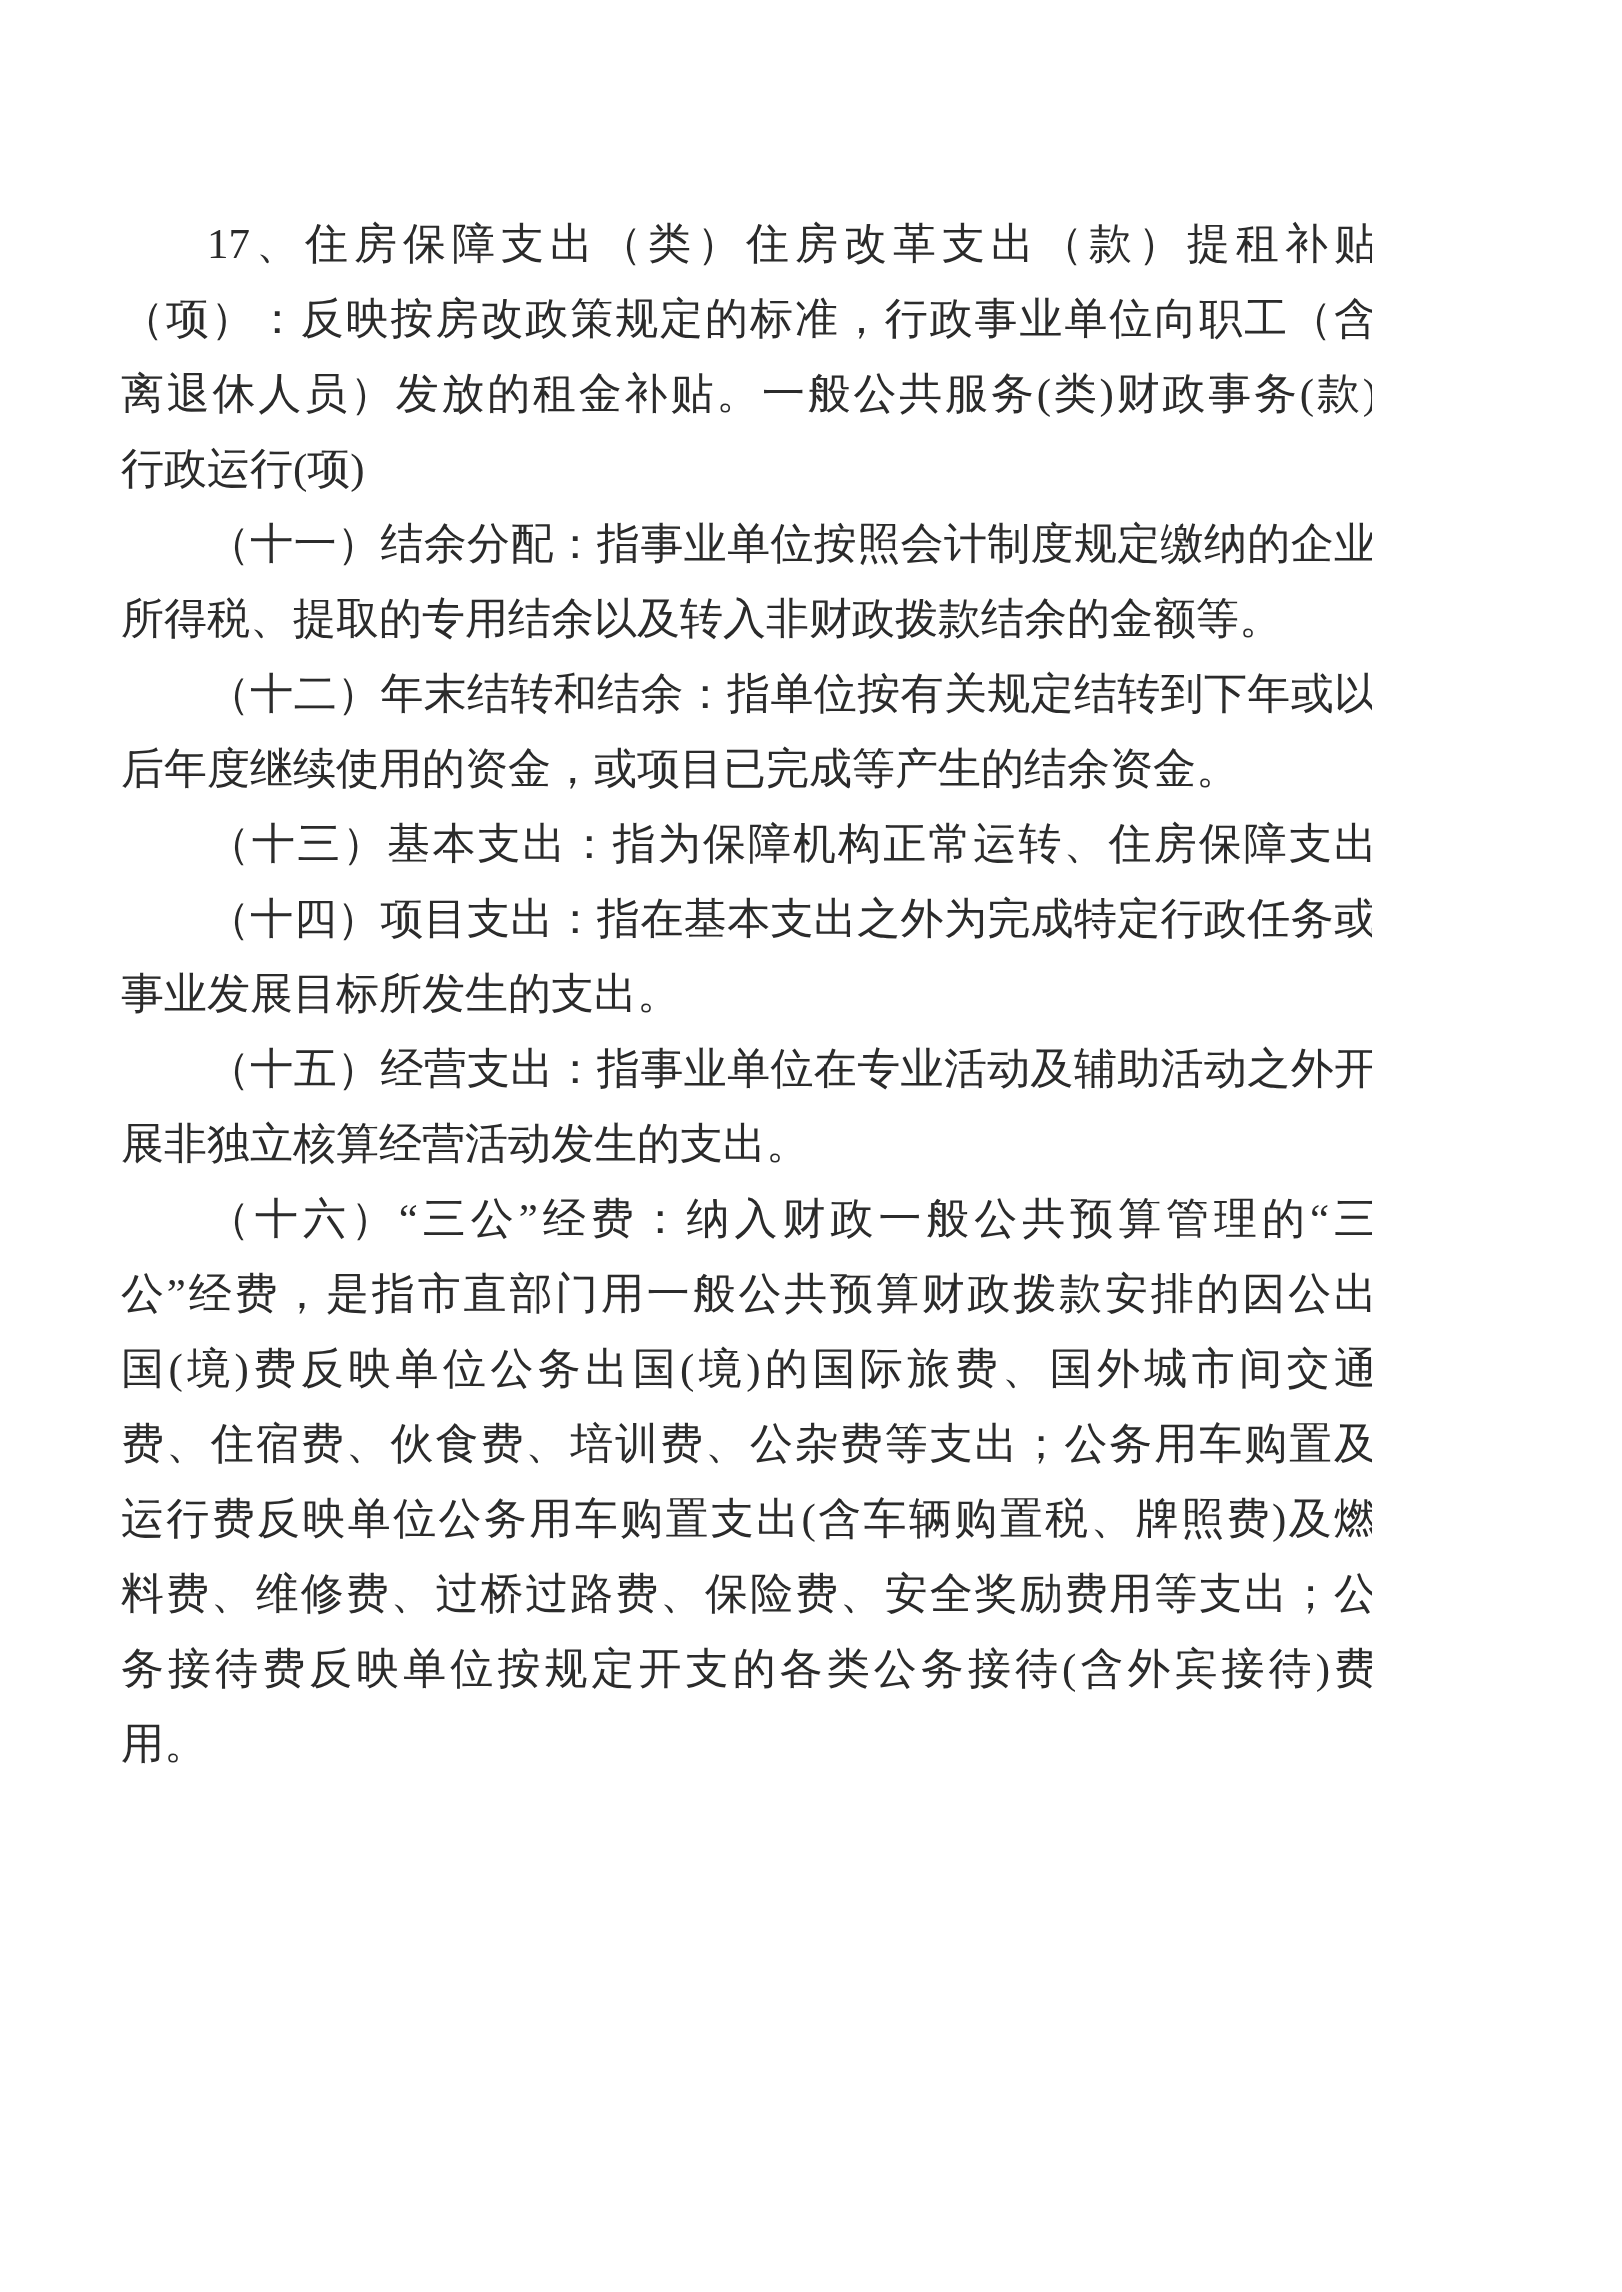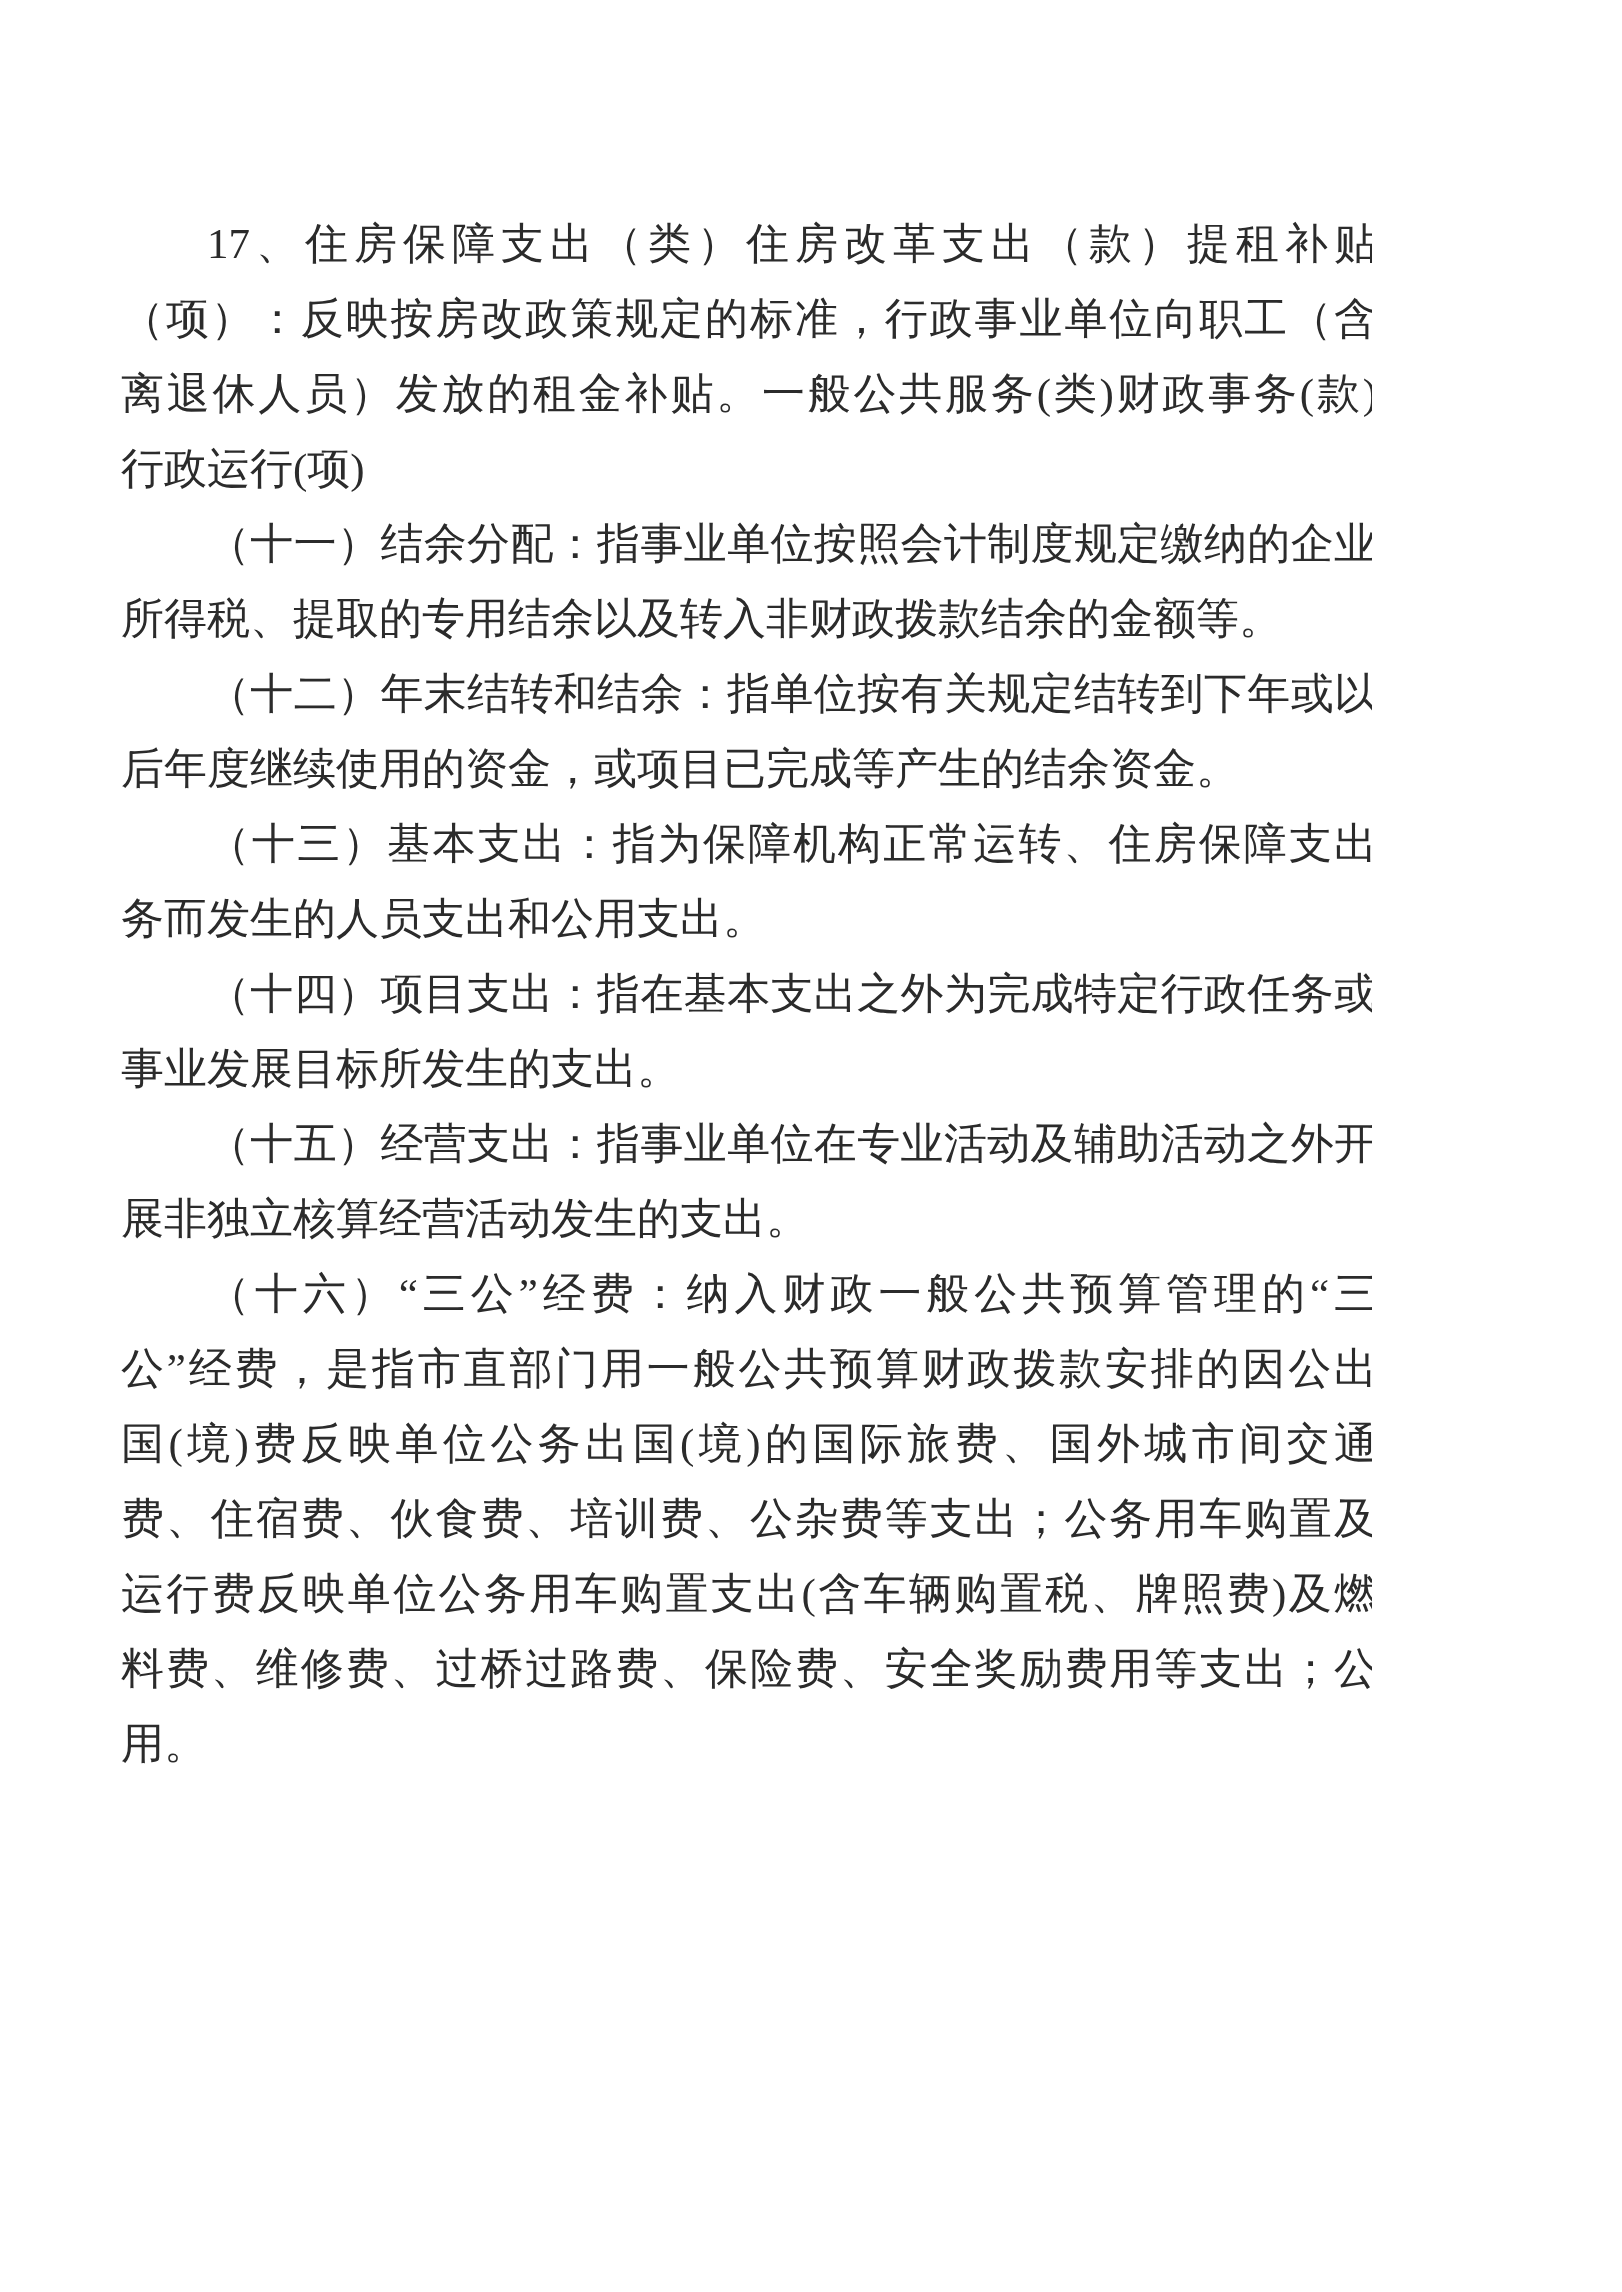--- a/index.html
+++ b/index.html
@@ -41,27 +41,27 @@
   <div class="textblock">
     <div class="ln j ind">17、住房保障支出（类）住房改革支出（款）提租补贴</div>
     <div class="ln j">（项）：反映按房改政策规定的标准，行政事业单位向职工（含</div>
     <div class="ln j">离退休人员）发放的租金补贴。一般公共服务(类)财政事务(款)</div>
     <div class="ln">行政运行(项)</div>
     <div class="ln j ind">（十一）结余分配：指事业单位按照会计制度规定缴纳的企业</div>
     <div class="ln">所得税、提取的专用结余以及转入非财政拨款结余的金额等。</div>
     <div class="ln j ind">（十二）年末结转和结余：指单位按有关规定结转到下年或以</div>
     <div class="ln">后年度继续使用的资金，或项目已完成等产生的结余资金。</div>
     <div class="ln j ind">（十三）基本支出：指为保障机构正常运转、住房保障支出</div>
-    <div class="ln">务而发生的人员支出和公用支出。</div>
     <div class="ln j ind">（十四）项目支出：指在基本支出之外为完成特定行政任务或</div>
     <div class="ln">事业发展目标所发生的支出。</div>
     <div class="ln j ind">（十五）经营支出：指事业单位在专业活动及辅助活动之外开</div>
     <div class="ln">展非独立核算经营活动发生的支出。</div>
     <div class="ln j ind">（十六）“三公”经费：纳入财政一般公共预算管理的“三</div>
     <div class="ln j">公”经费，是指市直部门用一般公共预算财政拨款安排的因公出</div>
     <div class="ln j">国(境)费反映单位公务出国(境)的国际旅费、国外城市间交通</div>
     <div class="ln j">费、住宿费、伙食费、培训费、公杂费等支出；公务用车购置及</div>
     <div class="ln j">运行费反映单位公务用车购置支出(含车辆购置税、牌照费)及燃</div>
     <div class="ln j">料费、维修费、过桥过路费、保险费、安全奖励费用等支出；公</div>
+    <div class="ln j">务接待费反映单位按规定开支的各类公务接待(含外宾接待)费</div>
     <div class="ln">用。</div>
   </div>
 </div>
 
 
 </body></html>

